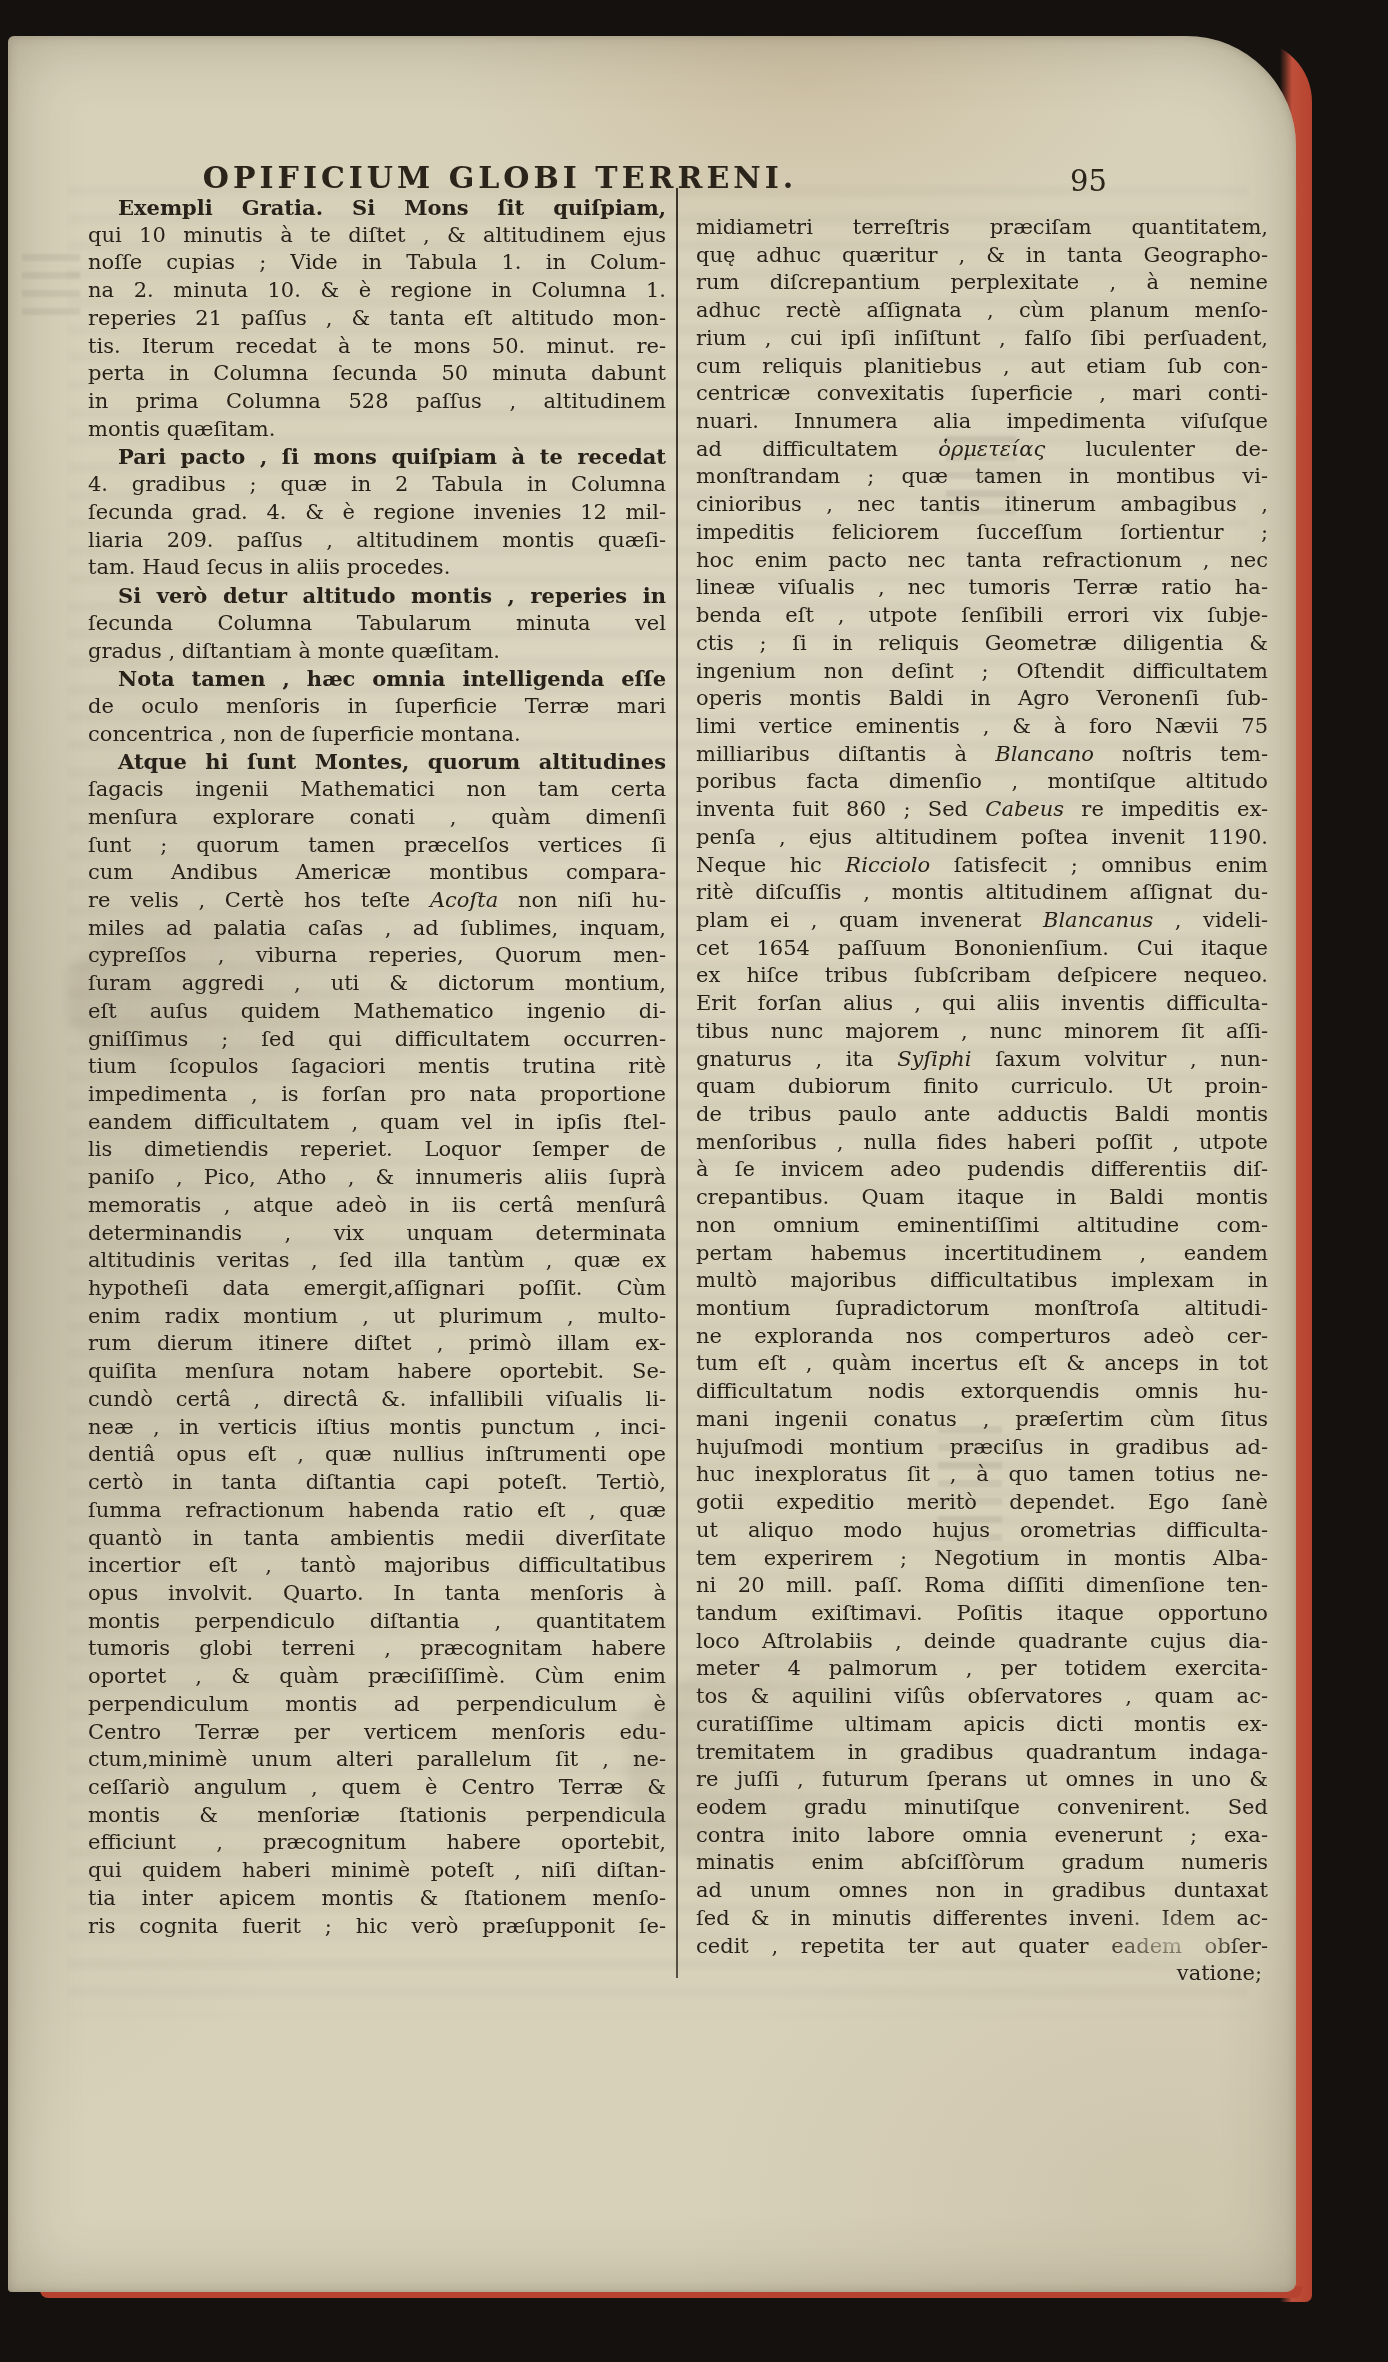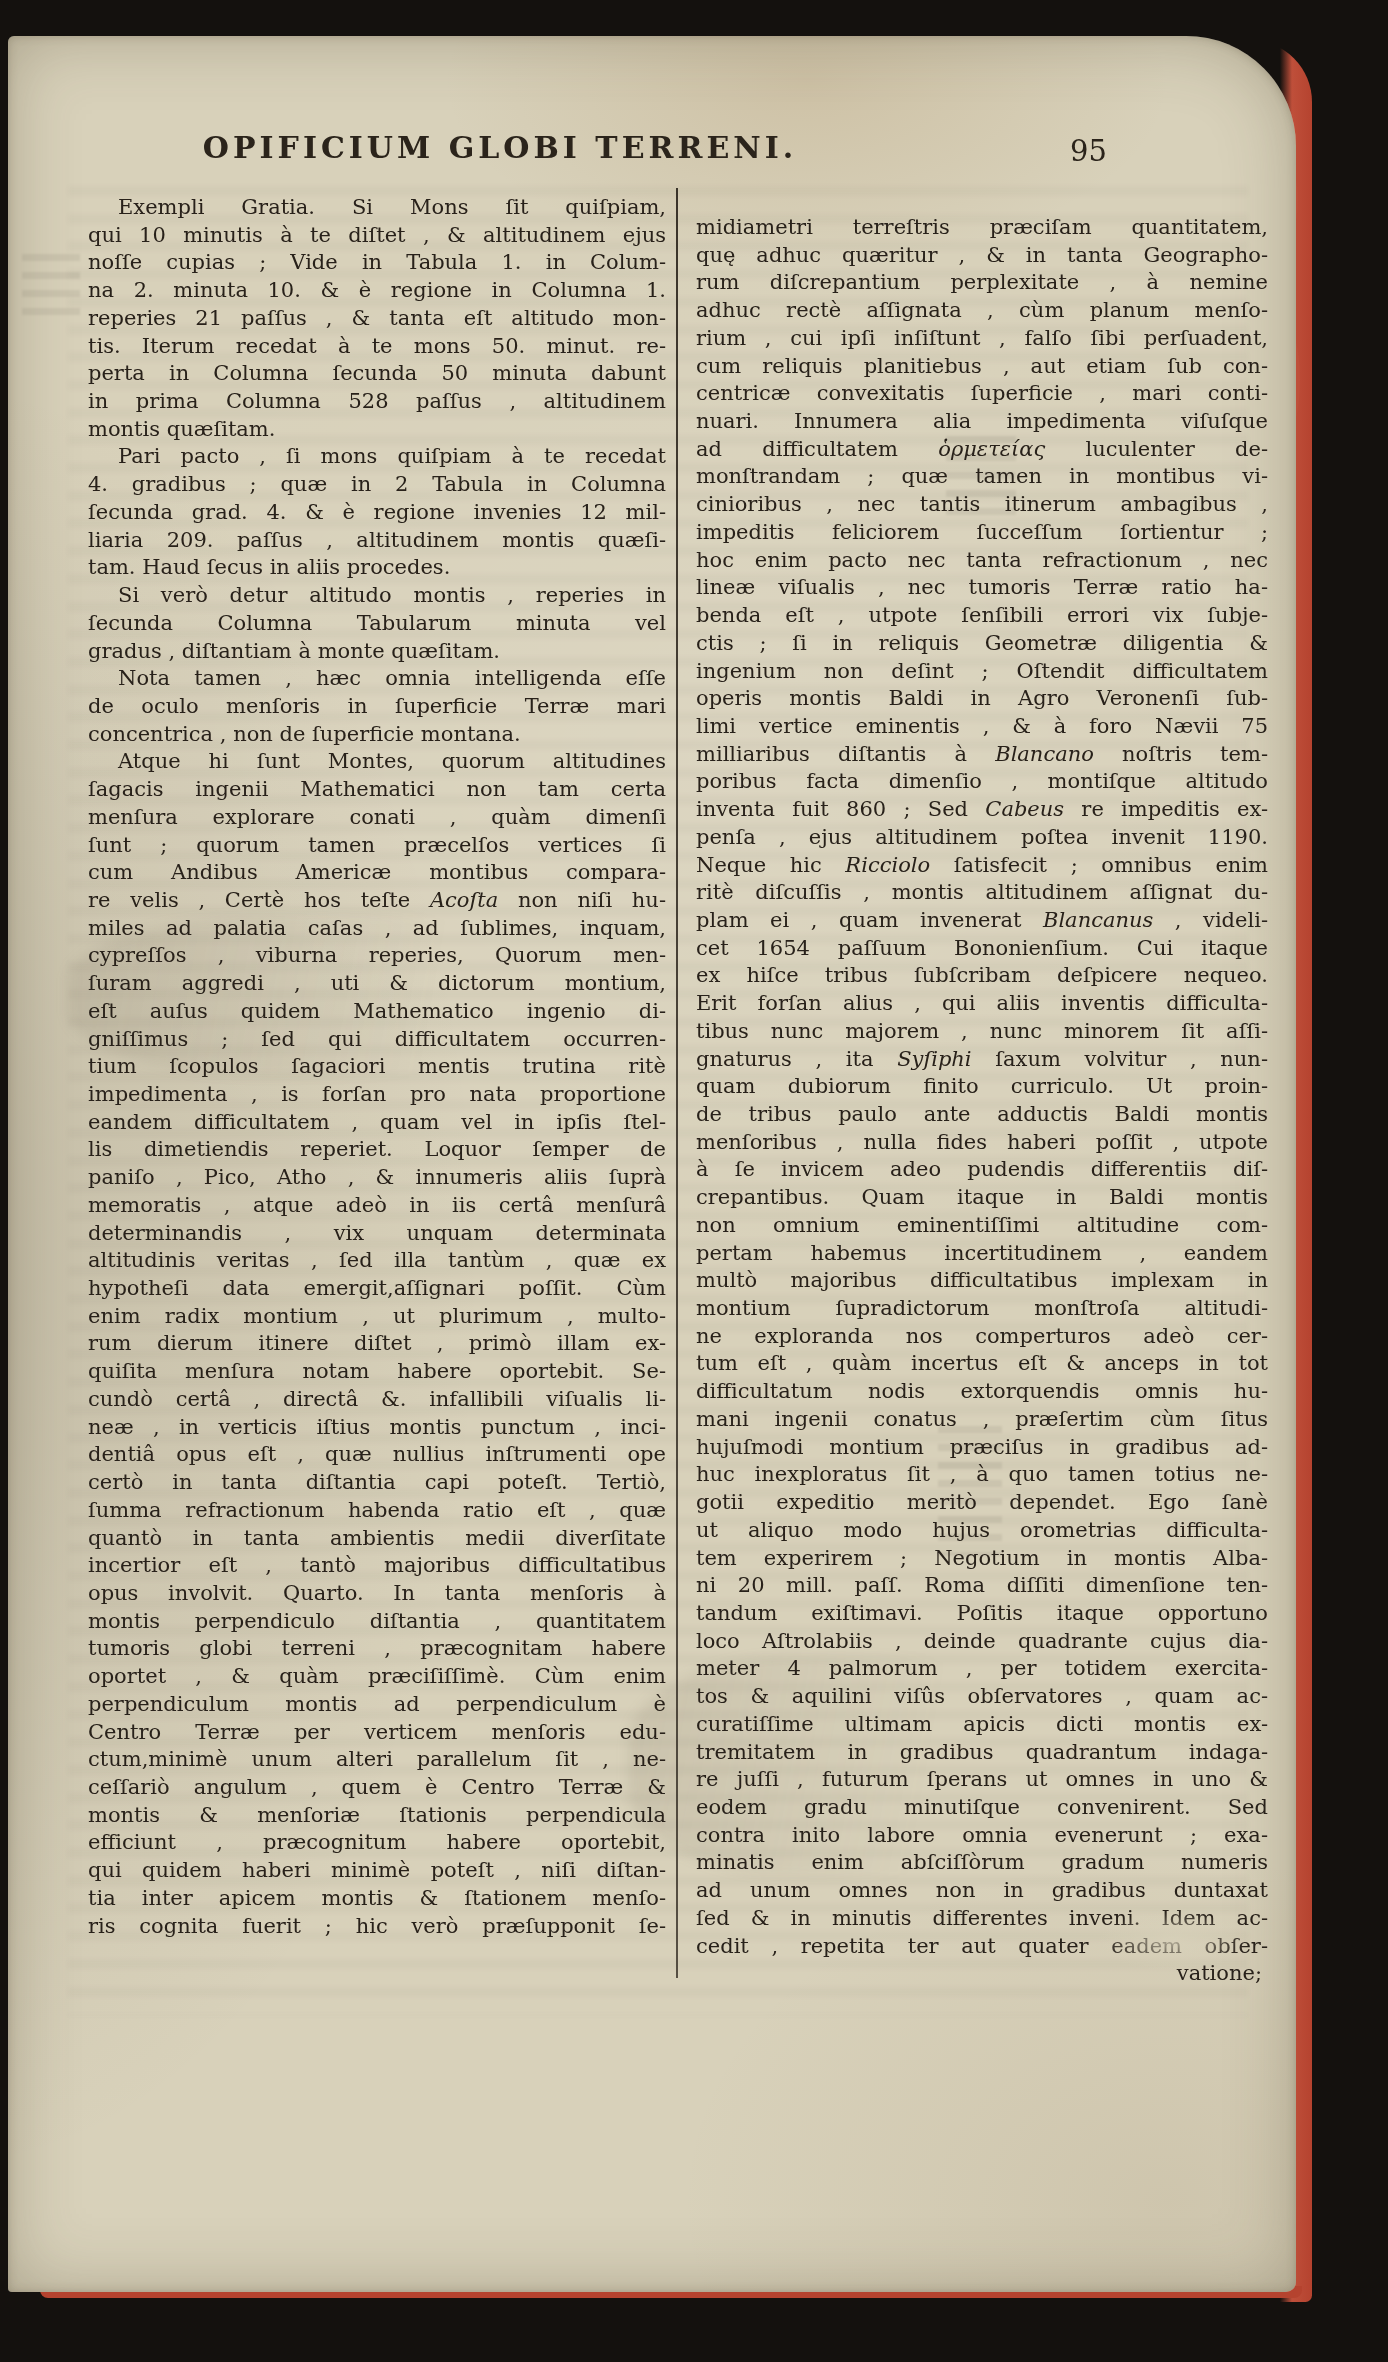--- a/index.html
+++ b/index.html
@@ -43,37 +43,37 @@
   }
   .smudge{
     position:absolute;border-radius:50%;
     background:radial-gradient(closest-side, rgba(216,209,186,.95), rgba(216,209,186,0));
   }
   .wrinkle{
     position:absolute;background:linear-gradient(100deg, rgba(120,110,92,.14), rgba(120,110,92,0) 70%);
     filter:blur(6px);border-radius:40%;
   }
   
-  .page-header{position:absolute;left:0;top:94px;width:100%;height:46px;color:#2b241b;text-align:center;}
+  .page-header{position:absolute;left:0;top:124px;width:100%;height:46px;color:#2b241b;text-align:center;}
   .header-title{
     position:absolute;left:492px;top:0;transform:translateX(-50%);
     font-size:30px;font-weight:bold;letter-spacing:4px;white-space:nowrap;
   }
   .page-number{position:absolute;left:1062px;top:4px;font-size:29px;}
   
   .text-col{position:absolute;color:#28211a;font-size:21px;line-height:27.72px;}
   .col-left{left:80px;top:158px;width:578px;}
   .col-right{left:688px;top:150px;width:572px;margin-top:28px;}
   .col-rule{
     position:absolute;left:668px;top:152px;width:2px;height:1790px;
     background:linear-gradient(rgba(42,35,27,.9), rgba(42,35,27,.75));
   }
   .tline{text-align:justify;text-align-last:justify;height:27.72px;overflow:visible;}
   .tline.flush{text-align-last:left;}
-  .tline.indent{text-indent:30px;}
+  .tline.indent{text-indent:30px;font-weight:bold;}
   .tline.catch{text-align-last:right;padding-right:6px;}
   .tline i{font-style:italic;}
 </style>
 </head>
 <body>
 
 <div class="fore-edge"></div>
 <div class="edge-blotch" style="left:1278px;top:330px;width:22px;height:100px;"></div>
 <div class="edge-blotch" style="left:1282px;top:170px;width:16px;height:60px;"></div>
 <div class="edge-blotch" style="left:1280px;top:1560px;width:14px;height:90px;"></div>

